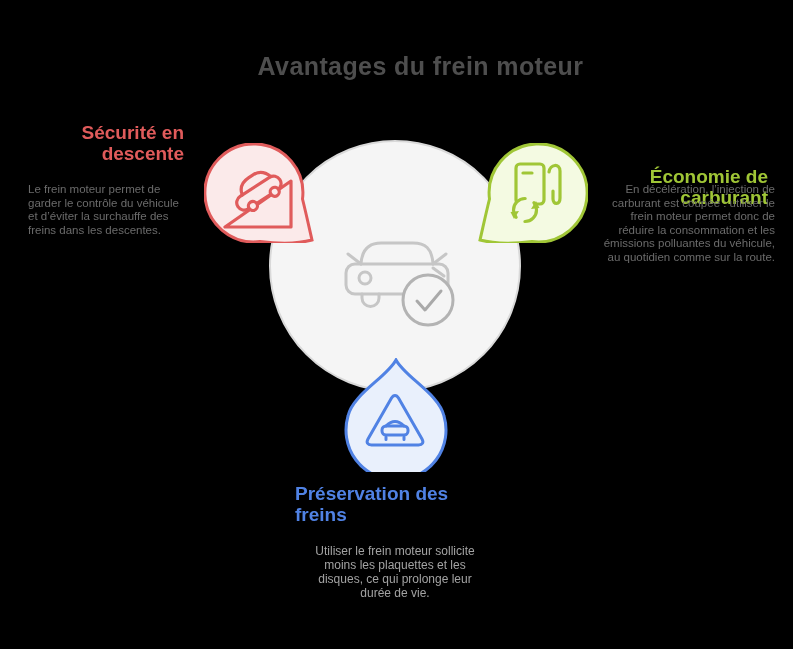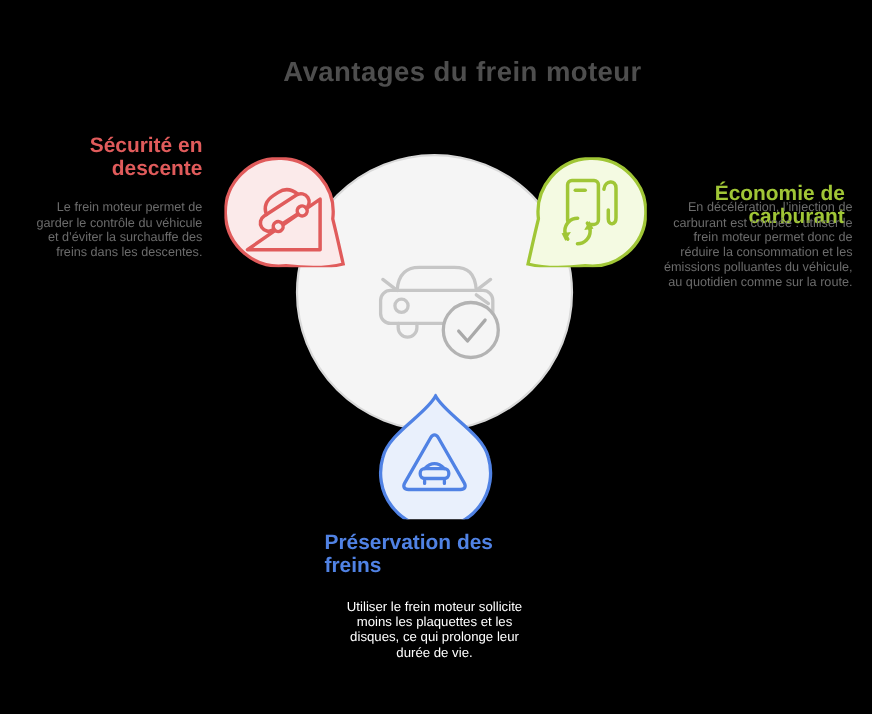--- a/index.html
+++ b/index.html
@@ -3,21 +3,21 @@
 <meta charset="utf-8">
 <style>
   html,body{margin:0;padding:0;}
   body{background:#000;font-family:"Liberation Sans", sans-serif;}
   .canvas{position:relative;width:793px;height:649px;overflow:hidden;padding-left:48px;}
   .abs{position:absolute;}
   .title{left:0;right:0;top:52px;text-align:center;font-size:25px;font-weight:700;letter-spacing:.4px;}
   .heading{font-size:19px;font-weight:700;line-height:21px;}
   .body-text{font-size:11.5px;line-height:13.5px;}
   .hd-descente{left:20px;width:164px;top:122px;text-align:right;}
-  .bd-descente{left:28px;width:156px;top:183px;text-align:right;}
+  .bd-descente{left:28px;width:156px;top:183px;text-align:left;}
   .hd-carburant{left:600px;width:168px;top:122px;text-align:right;margin-top:44px;}
   .bd-carburant{left:600px;width:175px;top:183px;text-align:right;}
   .hd-freins{left:295px;width:200px;top:483px;text-align:left;}
   .bd-freins{left:302px;width:186px;top:544px;text-align:center;font-size:12px;line-height:14px;}
   .big-circle{left:269px;top:140px;width:252px;height:252px;border-radius:50%;border:2px solid #d9d9d9;box-sizing:border-box;z-index:1;}
   .bubble{z-index:2;}
   .icon{z-index:3;}
   svg{display:block;}
 </style>
 </head>
@@ -94,15 +94,15 @@
     </svg>
   </div>
 
   <div class="abs heading hd-descente" style="color: rgb(224, 91, 91);">Sécurité en descente</div>
   <div class="abs body-text bd-descente" style="color: rgb(107, 107, 107);">Le frein moteur permet de garder le contrôle du véhicule et d’éviter la surchauffe des freins dans les descentes.</div>
 
   <div class="abs heading hd-carburant" style="color: rgb(160, 198, 54);">Économie de carburant</div>
   <div class="abs body-text bd-carburant" style="color: rgb(107, 107, 107);">En décélération, l’injection de carburant est coupée : utiliser le frein moteur permet donc de réduire la consommation et les émissions polluantes du véhicule, au quotidien comme sur la route.</div>
 
   <div class="abs heading hd-freins" style="color: rgb(80, 130, 228);">Préservation des freins</div>
-  <div class="abs body-text bd-freins" style="color: #ffffff;">Utiliser le frein moteur sollicite moins les plaquettes et les disques, ce qui prolonge leur durée de vie.</div>
+  <div class="abs body-text bd-freins" style="color: #a3a3a3;">Utiliser le frein moteur sollicite moins les plaquettes et les disques, ce qui prolonge leur durée de vie.</div>
 
 </div>
 
 </body></html>

